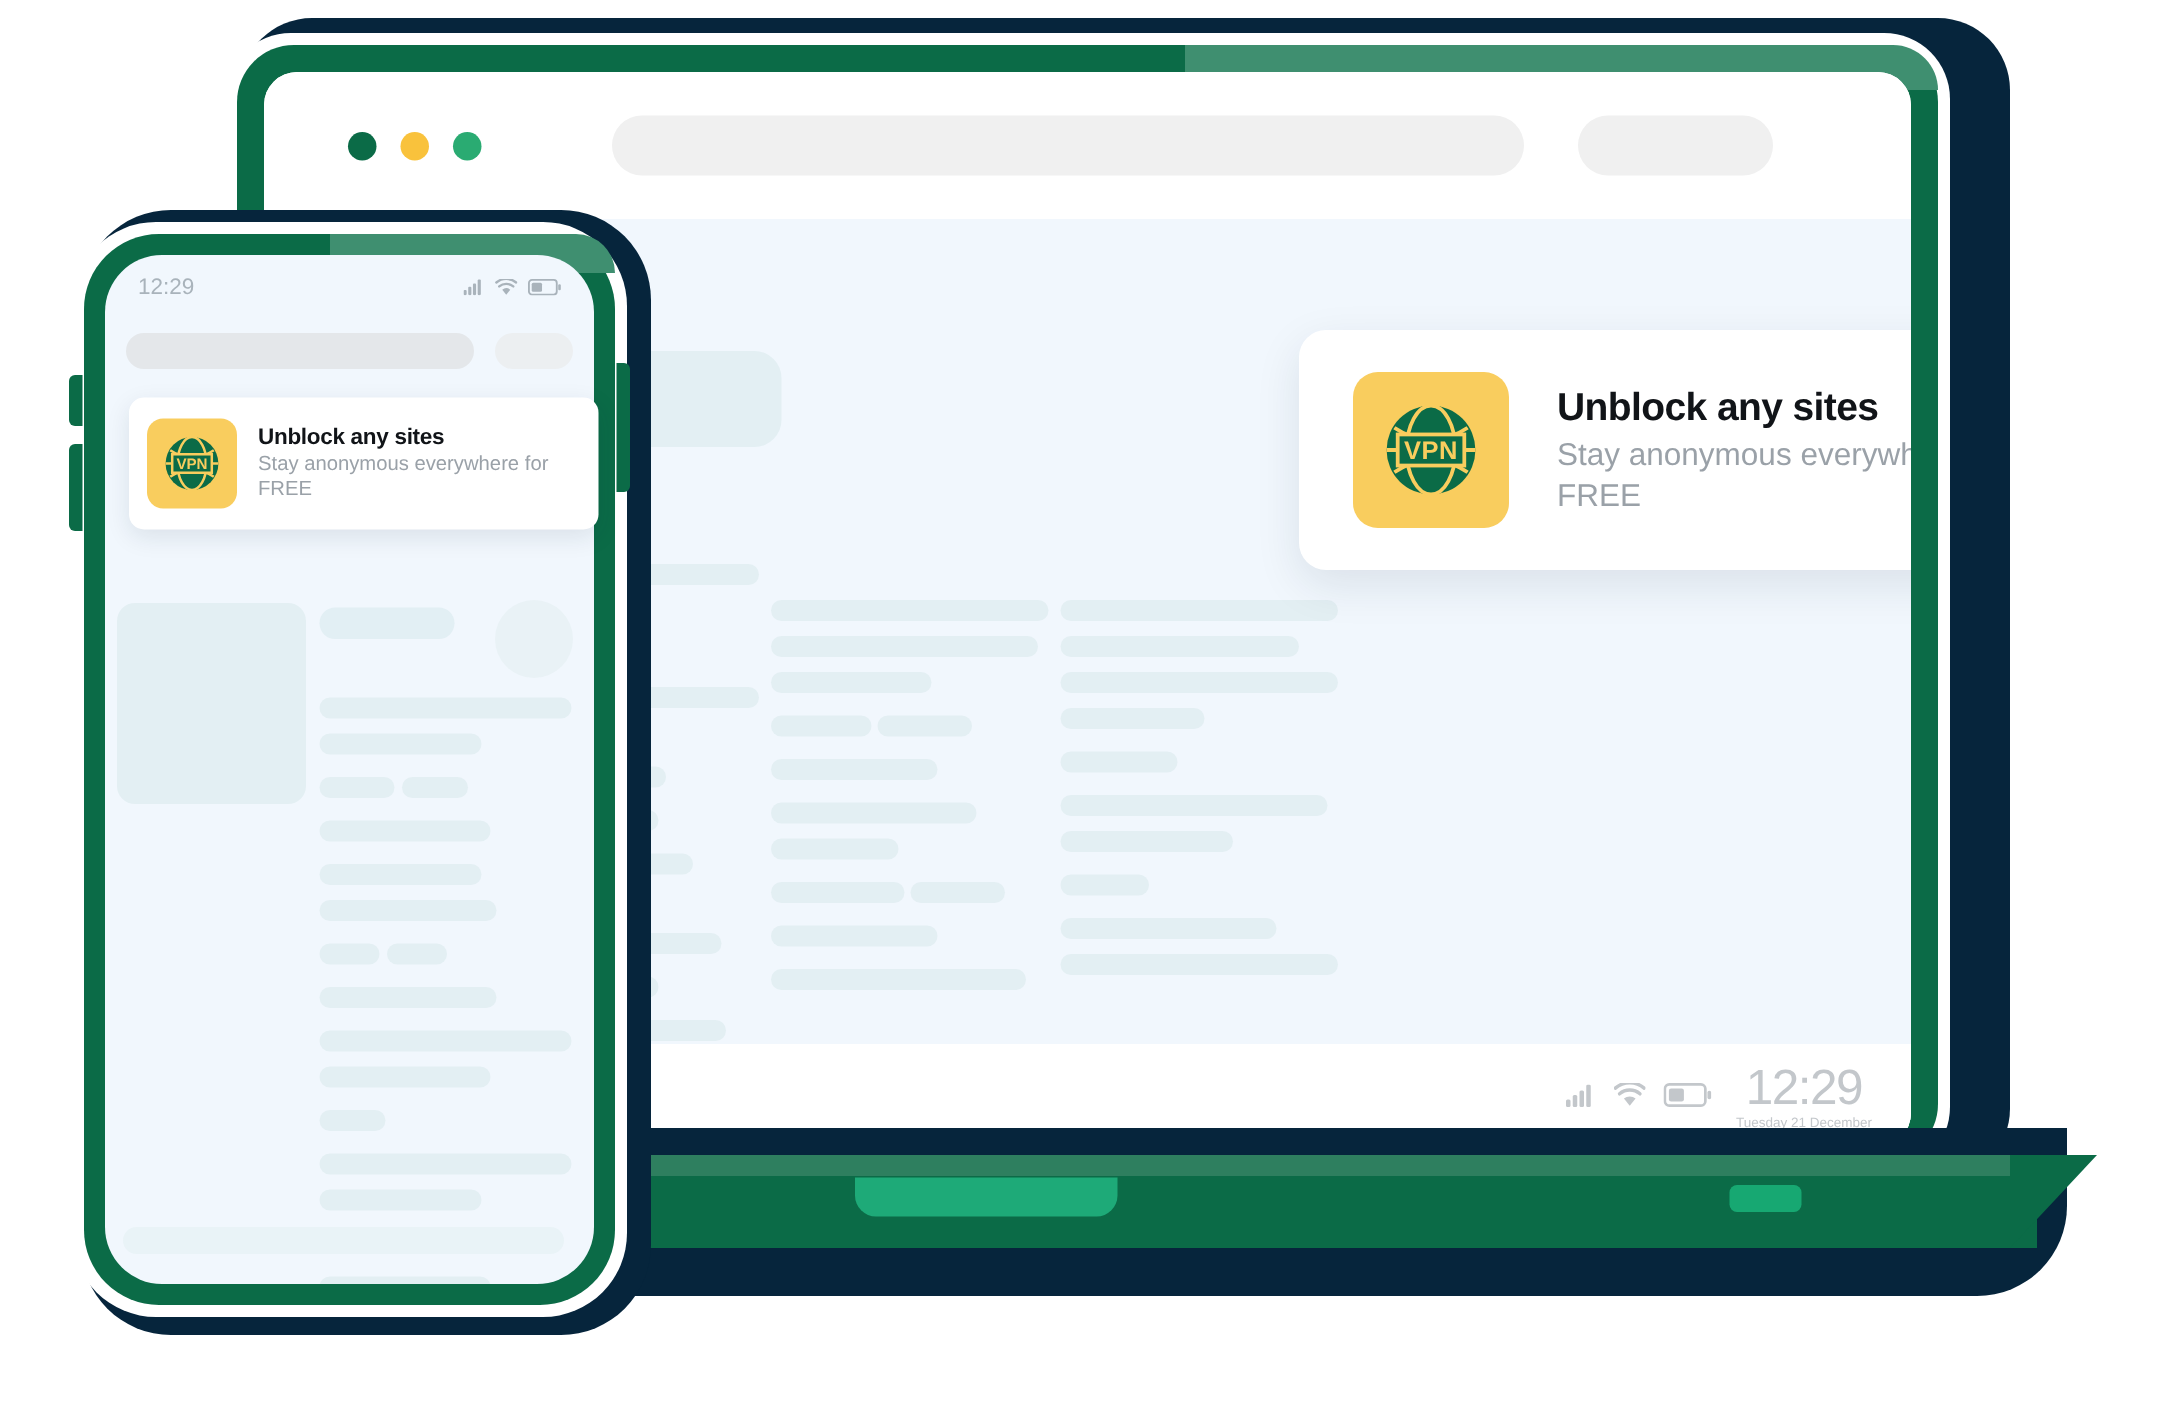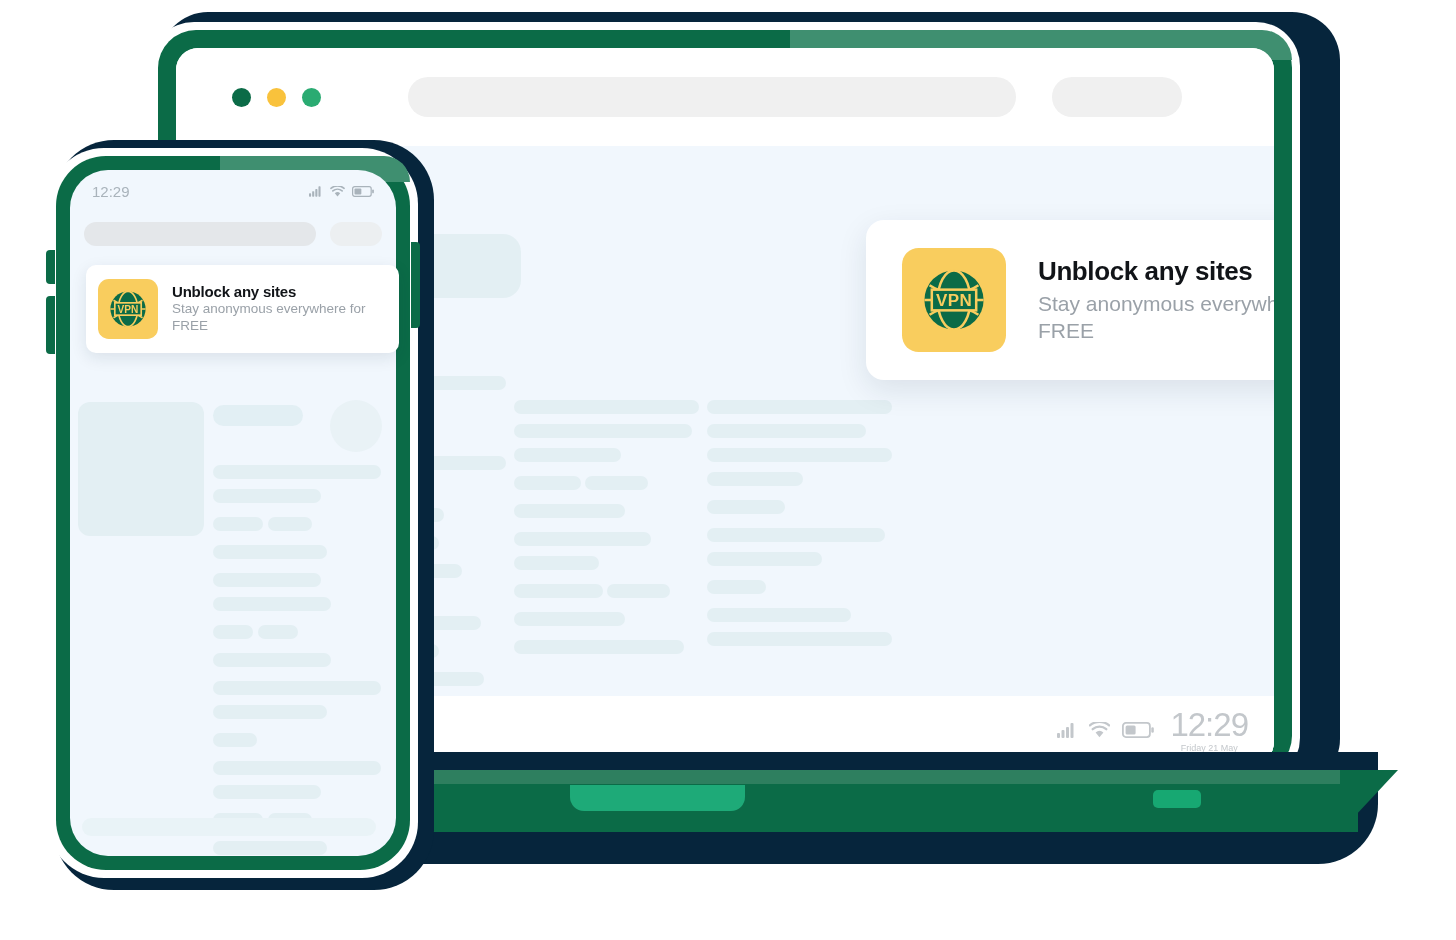--- a/index.html
+++ b/index.html
@@ -281,21 +281,21 @@
               <path d="M0.9 3.4 a14.8 14.8 0 0 1 19.2 0" stroke="#c3c7cb" stroke-width="2.3" fill="none" stroke-linecap="round"></path>
             </svg>
             <svg width="32" height="16" viewBox="0 0 32 16">
               <rect x="0.9" y="0.9" width="27" height="14.2" rx="3" stroke="#c3c7cb" stroke-width="1.8" fill="none"></rect>
               <rect x="3.6" y="3.6" width="10" height="8.8" rx="1.5" fill="#c3c7cb"></rect>
               <rect x="29.3" y="5.2" width="2.5" height="5.6" rx="1.2" fill="#c3c7cb"></rect>
             </svg>
           </div>
           <div class="clockwrap">
             <div class="clock-big">12:29</div>
-            <div class="clock-date">Friday 21 May</div>
+            <div class="clock-date">Tuesday 21 December</div>
           </div>
         </div>
       </div>
 
       <div class="card-lp">
         <div class="vpn-icon vpn-lg">
           <svg width="74" height="74" viewBox="0 0 100 100">
             <circle cx="50" cy="50" r="40" fill="#0b6b47"></circle>
             <g stroke="#f9cd5e" stroke-width="3.4" fill="none">
               <ellipse cx="50" cy="50" rx="22" ry="40"></ellipse>

